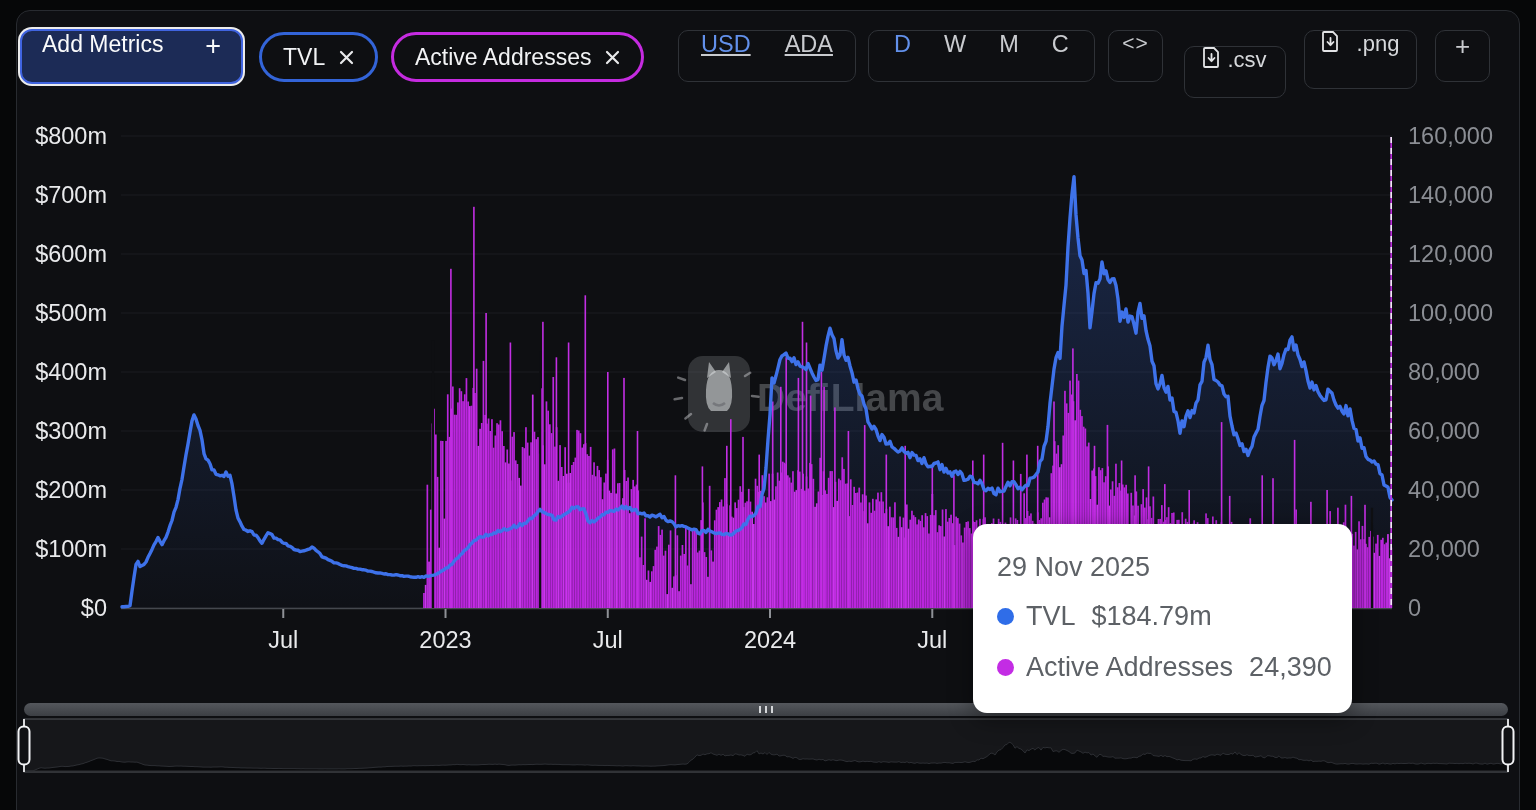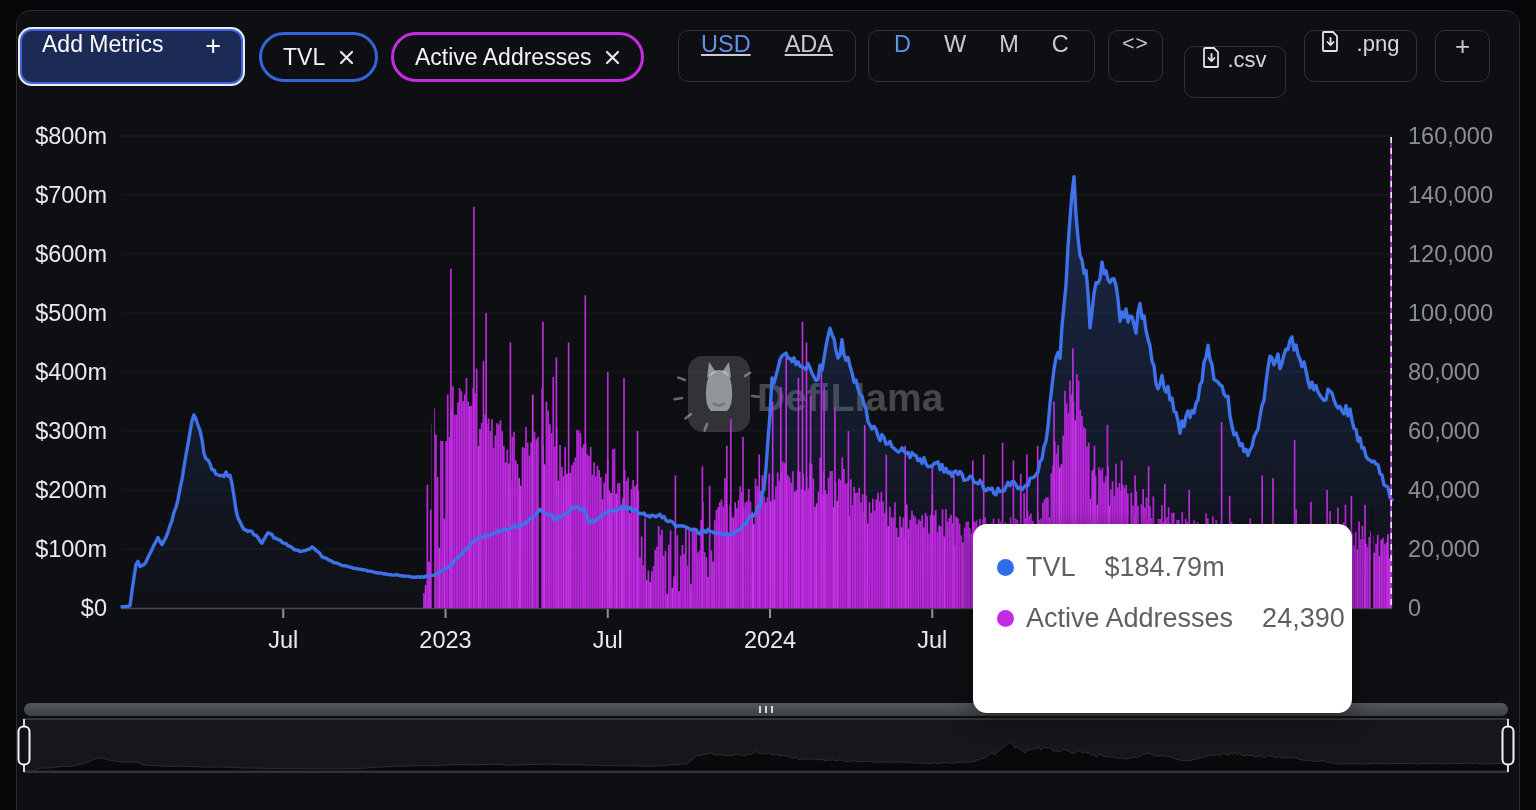--- a/index.html
+++ b/index.html
@@ -11,28 +11,28 @@
   #add-metrics .plus { font-size:27px; color:#fafbfc; font-weight:400; }
   .pill { position:absolute; display:flex; align-items:center; gap:14px; height:50px; border-radius:25px; background:#0e0f12; padding:0 21px; font-size:23px; color:#f2f3f5; }
   #pill-tvl { left:259px; top:32px; border:3px solid #3364d8; }
   #pill-aa { left:391px; top:32px; border:3px solid #c52be0; }
   .xicon { width:15px; height:15px; }
   #grp-currency { left:678px; top:30px; height:52px; gap:34px; padding:0 22px; font-size:23.5px;text-decoration:underline; }
   #grp-interval { left:868px; top:30px; height:52px; gap:33px; padding:0 25px; font-size:23.5px; }
   .sel-blue { color:#6290ea; }
   #btn-embed { left:1108px; top:30px; width:55px; height:52px; justify-content:center; font-size:21px; letter-spacing:1px; }
   #btn-csv { left:1184px; top:46px; width:102px; height:52px; justify-content:center; gap:7px; font-size:22px; color:#d6d8db; }
-  #btn-png { left:1304px; top:30px; width:113px; height:52px; justify-content:center; gap:18px; font-size:22px; color:#d6d8db; }
+  #btn-png { left:1304px; top:30px; width:113px; height:59px; justify-content:center; gap:18px; font-size:22px; color:#d6d8db; }
   #btn-plus { left:1435px; top:30px; width:55px; height:52px; justify-content:center; font-size:26px; }
   #chart-svg { position:absolute; left:0; top:0; }
   .tooltip { position:absolute; left:973px; top:524px; width:379px; height:189px; background:#ffffff; border-radius:14px; box-shadow:0 6px 24px rgba(0,0,0,.4); z-index:10; padding:28px 0 0 24px; color:#5d6166; }
   .tooltip .date { font-size:27px; margin-bottom:18px; }
   .tooltip .row { display:flex; align-items:center; gap:12px; font-size:27px; margin-bottom:20px; }
   .tooltip .dot { width:17px; height:17px; border-radius:50%; flex:0 0 auto; }
-  .tooltip .val { margin-left:17px; }
+  .tooltip .val { margin-left:4px; }
 </style>
 </head>
 <body>
 
 <div class="card"></div>
 
 <svg id="chart-svg" width="1536" height="810">
     <defs>
       <linearGradient id="gA" x1="0" y1="136" x2="0" y2="608" gradientUnits="userSpaceOnUse">
         <stop offset="0%" stop-color="#3e72ea" stop-opacity="0.28"></stop>
@@ -796,20 +796,21 @@
       <path d="M8.5 7 v7 M5.5 11 l3 3.2 l3 -3.2" fill="none" stroke="#e3e4e6" stroke-width="1.8" stroke-linecap="round" stroke-linejoin="round"></path>
     </svg>
   <span>.png</span>
 </div>
 
 <div id="btn-plus" class="btn">
   <span>+</span>
 </div>
 
 <div class="tooltip">
+  <div class="date">29 Nov 2025</div>
   <div class="row">
     <span class="dot" style="background:#2f6de8"></span>
     <span>TVL</span>
     <span class="val">$184.79m</span>
   </div>
   <div class="row">
     <span class="dot" style="background:#c32ce4"></span>
     <span>Active Addresses</span>
     <span class="val">24,390</span>
   </div>

